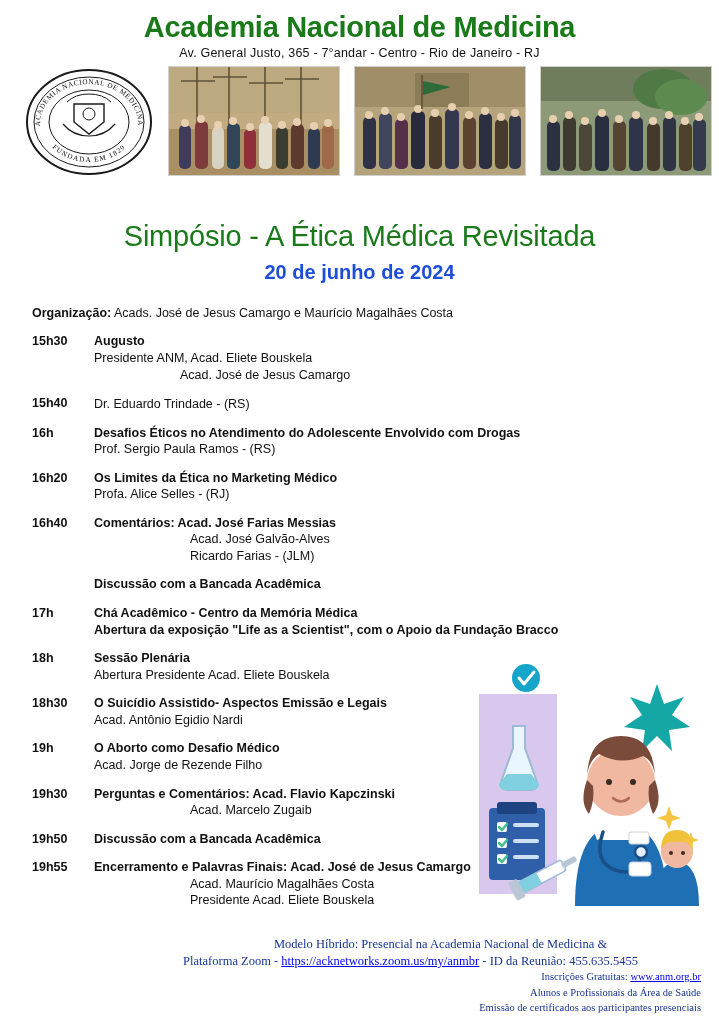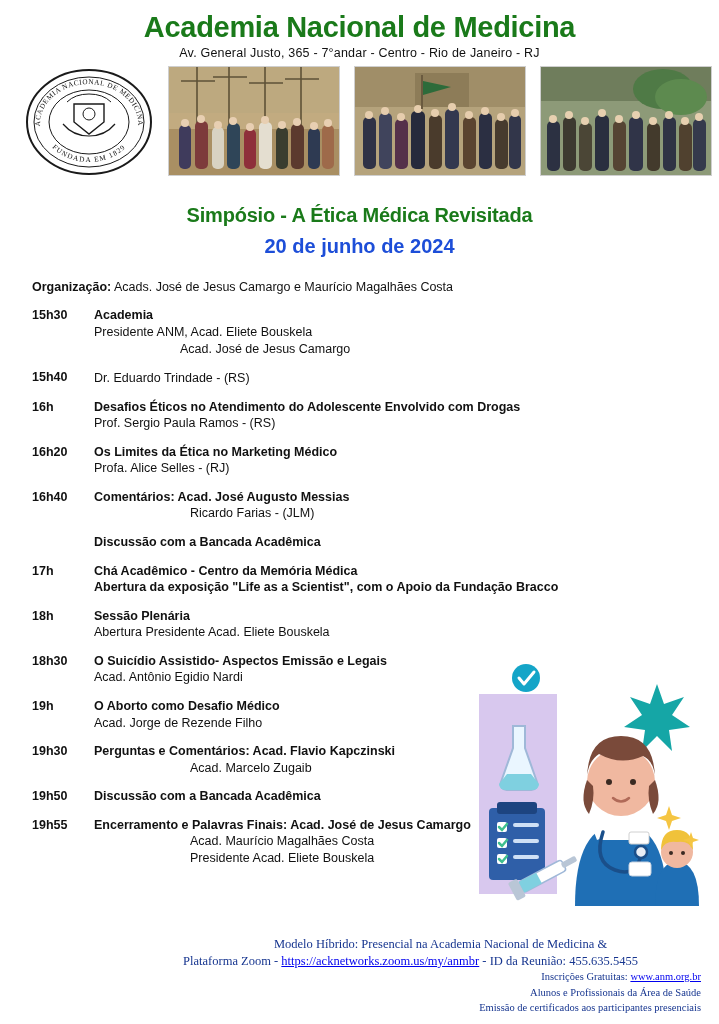--- a/index.html
+++ b/index.html
@@ -48,24 +48,24 @@
   }
 
   
   .p1{background:linear-gradient(180deg,#c8b48a 0%,#b79f72 40%,#8d7f62 100%);}
   .p2{background:linear-gradient(180deg,#b9a77f 0%,#9c8a63 55%,#7d6f51 100%);}
   .p3{background:linear-gradient(180deg,#9aa38c 0%,#7e8a6e 45%,#5e6a52 100%);}
 
   
   .event-title{
     text-align:center;
-    font-size:20px;
-    font-weight:bold;
+    font-size:29px;
+    font-weight:normal;
     color:#1a7a1a;
-    margin-top:24px;
+    margin-top:40px;
     letter-spacing:-0.2px;
   }
   .event-date{
     text-align:center;
     font-size:20px;
     font-weight:bold;
     color:#1d4ed8;
     margin-top:8px;
   }
 
@@ -261,21 +261,21 @@
   <div class="org-line">
     <b>Organização:</b>
     <span>Acads. José de Jesus Camargo e Maurício Magalhães Costa</span>
   </div>
 
   <div class="program">
 
     <div class="row">
       <div class="time">15h30</div>
       <div class="body">
-        <div class="ttl">Academia</div>
+        <div class="ttl">Augusto</div>
         <div class="sub">Presidente ANM, Acad. Eliete Bouskela</div>
         <div class="sub indent">Acad. José de Jesus Camargo</div>
       </div>
     </div>
 
     <div class="row">
       <div class="time">15h40</div>
       <div class="body">
         <div class="sub">Dr. Eduardo Trindade - (RS)</div>
       </div>
@@ -293,21 +293,22 @@
       <div class="time">16h20</div>
       <div class="body">
         <div class="ttl">Os Limites da Ética no Marketing Médico</div>
         <div class="sub">Profa. Alice Selles - (RJ)</div>
       </div>
     </div>
 
     <div class="row">
       <div class="time">16h40</div>
       <div class="body">
-        <div class="ttl">Comentários: Acad. José Augusto Messias</div>
+        <div class="ttl">Comentários: Acad. José Farias Messias</div>
+        <div class="sub indent2">Acad. José Galvão-Alves</div>
         <div class="sub indent2">Ricardo Farias - (JLM)</div>
       </div>
     </div>
 
     <div class="row">
       <div class="time"></div>
       <div class="body">
         <div class="ttl">Discussão com a Bancada Acadêmica</div>
       </div>
     </div>

